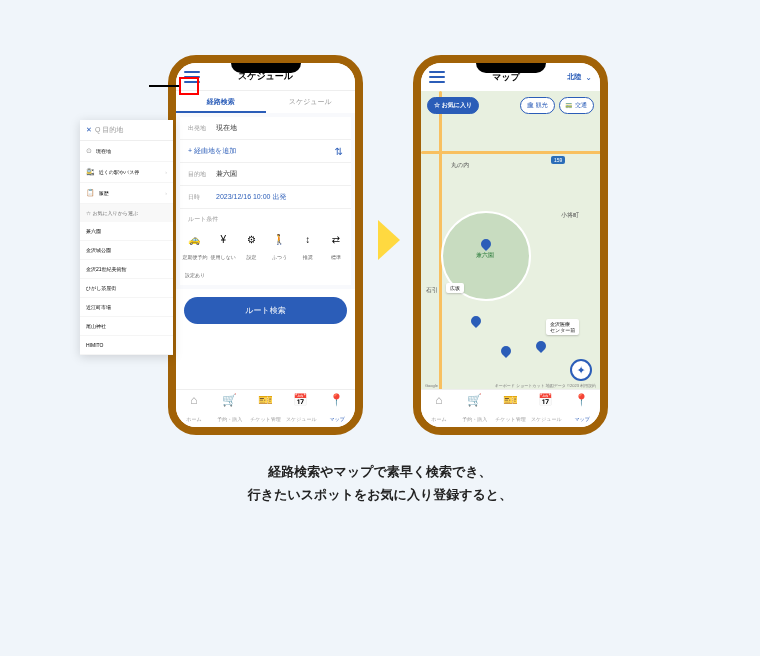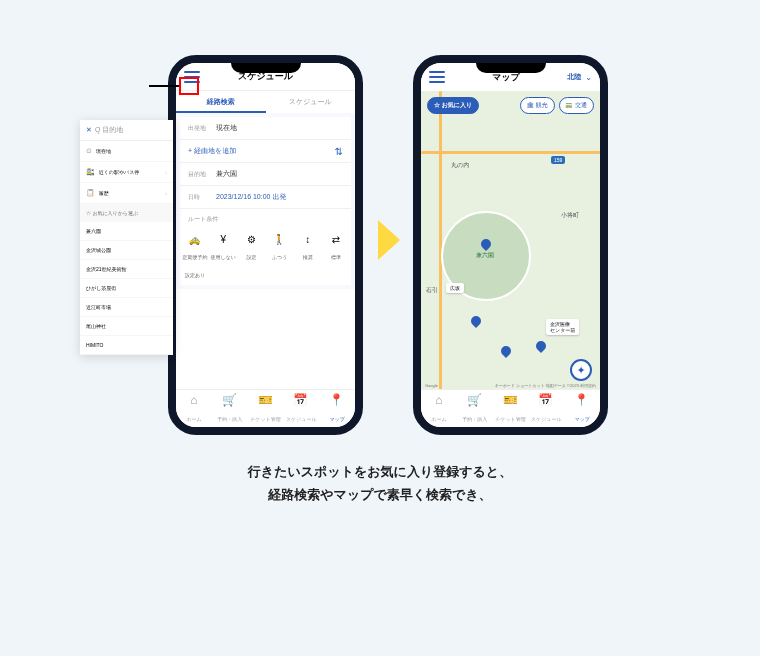--- a/index.html
+++ b/index.html
@@ -1,17 +1,17 @@
 <!DOCTYPE html>
 <html><head>
 <meta charset="utf-8">
 <style>
 *{margin:0;padding:0;box-sizing:border-box}
 body{background:#f0f5fa;font-family:sans-serif;width:760px;height:656px;position:relative}
-.phone{position:absolute;width:195px;height:380px;background:#fff;border-radius:28px;border:8px solid #0f172a;overflow:hidden}
+.phone{position:absolute;width:195px;height:380px;background:#fff;border-radius:28px;border:8px solid #a16207;overflow:hidden}
 .phone-left{left:168px;top:55px}
 .phone-right{left:413px;top:55px}
 .notch{position:absolute;top:-8px;left:50%;transform:translateX(-50%);width:70px;height:18px;background:#000;border-radius:0 0 10px 10px;z-index:10}
 .header{display:flex;align-items:center;justify-content:space-between;padding:5px 8px;height:28px;background:#fff;border-bottom:1px solid #eee}
 .hamburger{width:16px;height:12px;display:flex;flex-direction:column;justify-content:space-between;cursor:pointer}
 .hamburger span{height:2px;background:#2b5db8;border-radius:1px}
 .header-title{font-size:9px;font-weight:bold;flex:1;text-align:center}
 .hl-box{position:absolute;border:2px solid red;width:20px;height:18px;left:179px;top:77px;z-index:50}
 .hl-line{position:absolute;width:30px;height:2px;background:#000;left:149px;top:85px;z-index:50}
 .tabs{display:flex;height:22px;background:#fff}
@@ -106,20 +106,21 @@
     <div class="options">
       <div class="option"><span class="option-icon">🚕</span><span class="option-label">定期便予約
 設定あり</span></div>
       <div class="option"><span class="option-icon">¥</span><span class="option-label">使用しない</span></div>
       <div class="option"><span class="option-icon">⚙</span><span class="option-label">設定</span></div>
       <div class="option"><span class="option-icon">🚶</span><span class="option-label">ふつう</span></div>
       <div class="option"><span class="option-icon">↕</span><span class="option-label">推奨</span></div>
       <div class="option"><span class="option-icon">⇄</span><span class="option-label">標準</span></div>
     </div>
   </div>
+  <div class="search-btn">ルート検索</div>
   <div class="bottom-nav">
     <div class="nav-item"><span class="nav-icon">⌂</span><span class="nav-label">ホーム</span></div>
     <div class="nav-item"><span class="nav-icon">🛒</span><span class="nav-label">予約・購入</span></div>
     <div class="nav-item"><span class="nav-icon">🎫</span><span class="nav-label">チケット管理</span></div>
     <div class="nav-item"><span class="nav-icon">📅</span><span class="nav-label">スケジュール</span></div>
     <div class="nav-item"><span class="nav-icon active">📍</span><span class="nav-label active">マップ</span></div>
   </div>
 </div>
 
 <div class="hl-line"></div>
@@ -199,15 +200,15 @@
   <div class="bottom-nav">
     <div class="nav-item"><span class="nav-icon">⌂</span><span class="nav-label">ホーム</span></div>
     <div class="nav-item"><span class="nav-icon">🛒</span><span class="nav-label">予約・購入</span></div>
     <div class="nav-item"><span class="nav-icon">🎫</span><span class="nav-label">チケット管理</span></div>
     <div class="nav-item"><span class="nav-icon">📅</span><span class="nav-label">スケジュール</span></div>
     <div class="nav-item"><span class="nav-icon active">📍</span><span class="nav-label active">マップ</span></div>
   </div>
 </div>
 
 <div class="caption">
+  <div>経路検索やマップで素早く検索でき、</div>
   <div>行きたいスポットをお気に入り登録すると、</div>
-  <div>経路検索やマップで素早く検索でき、</div>
 </div>
 
 </body></html>

